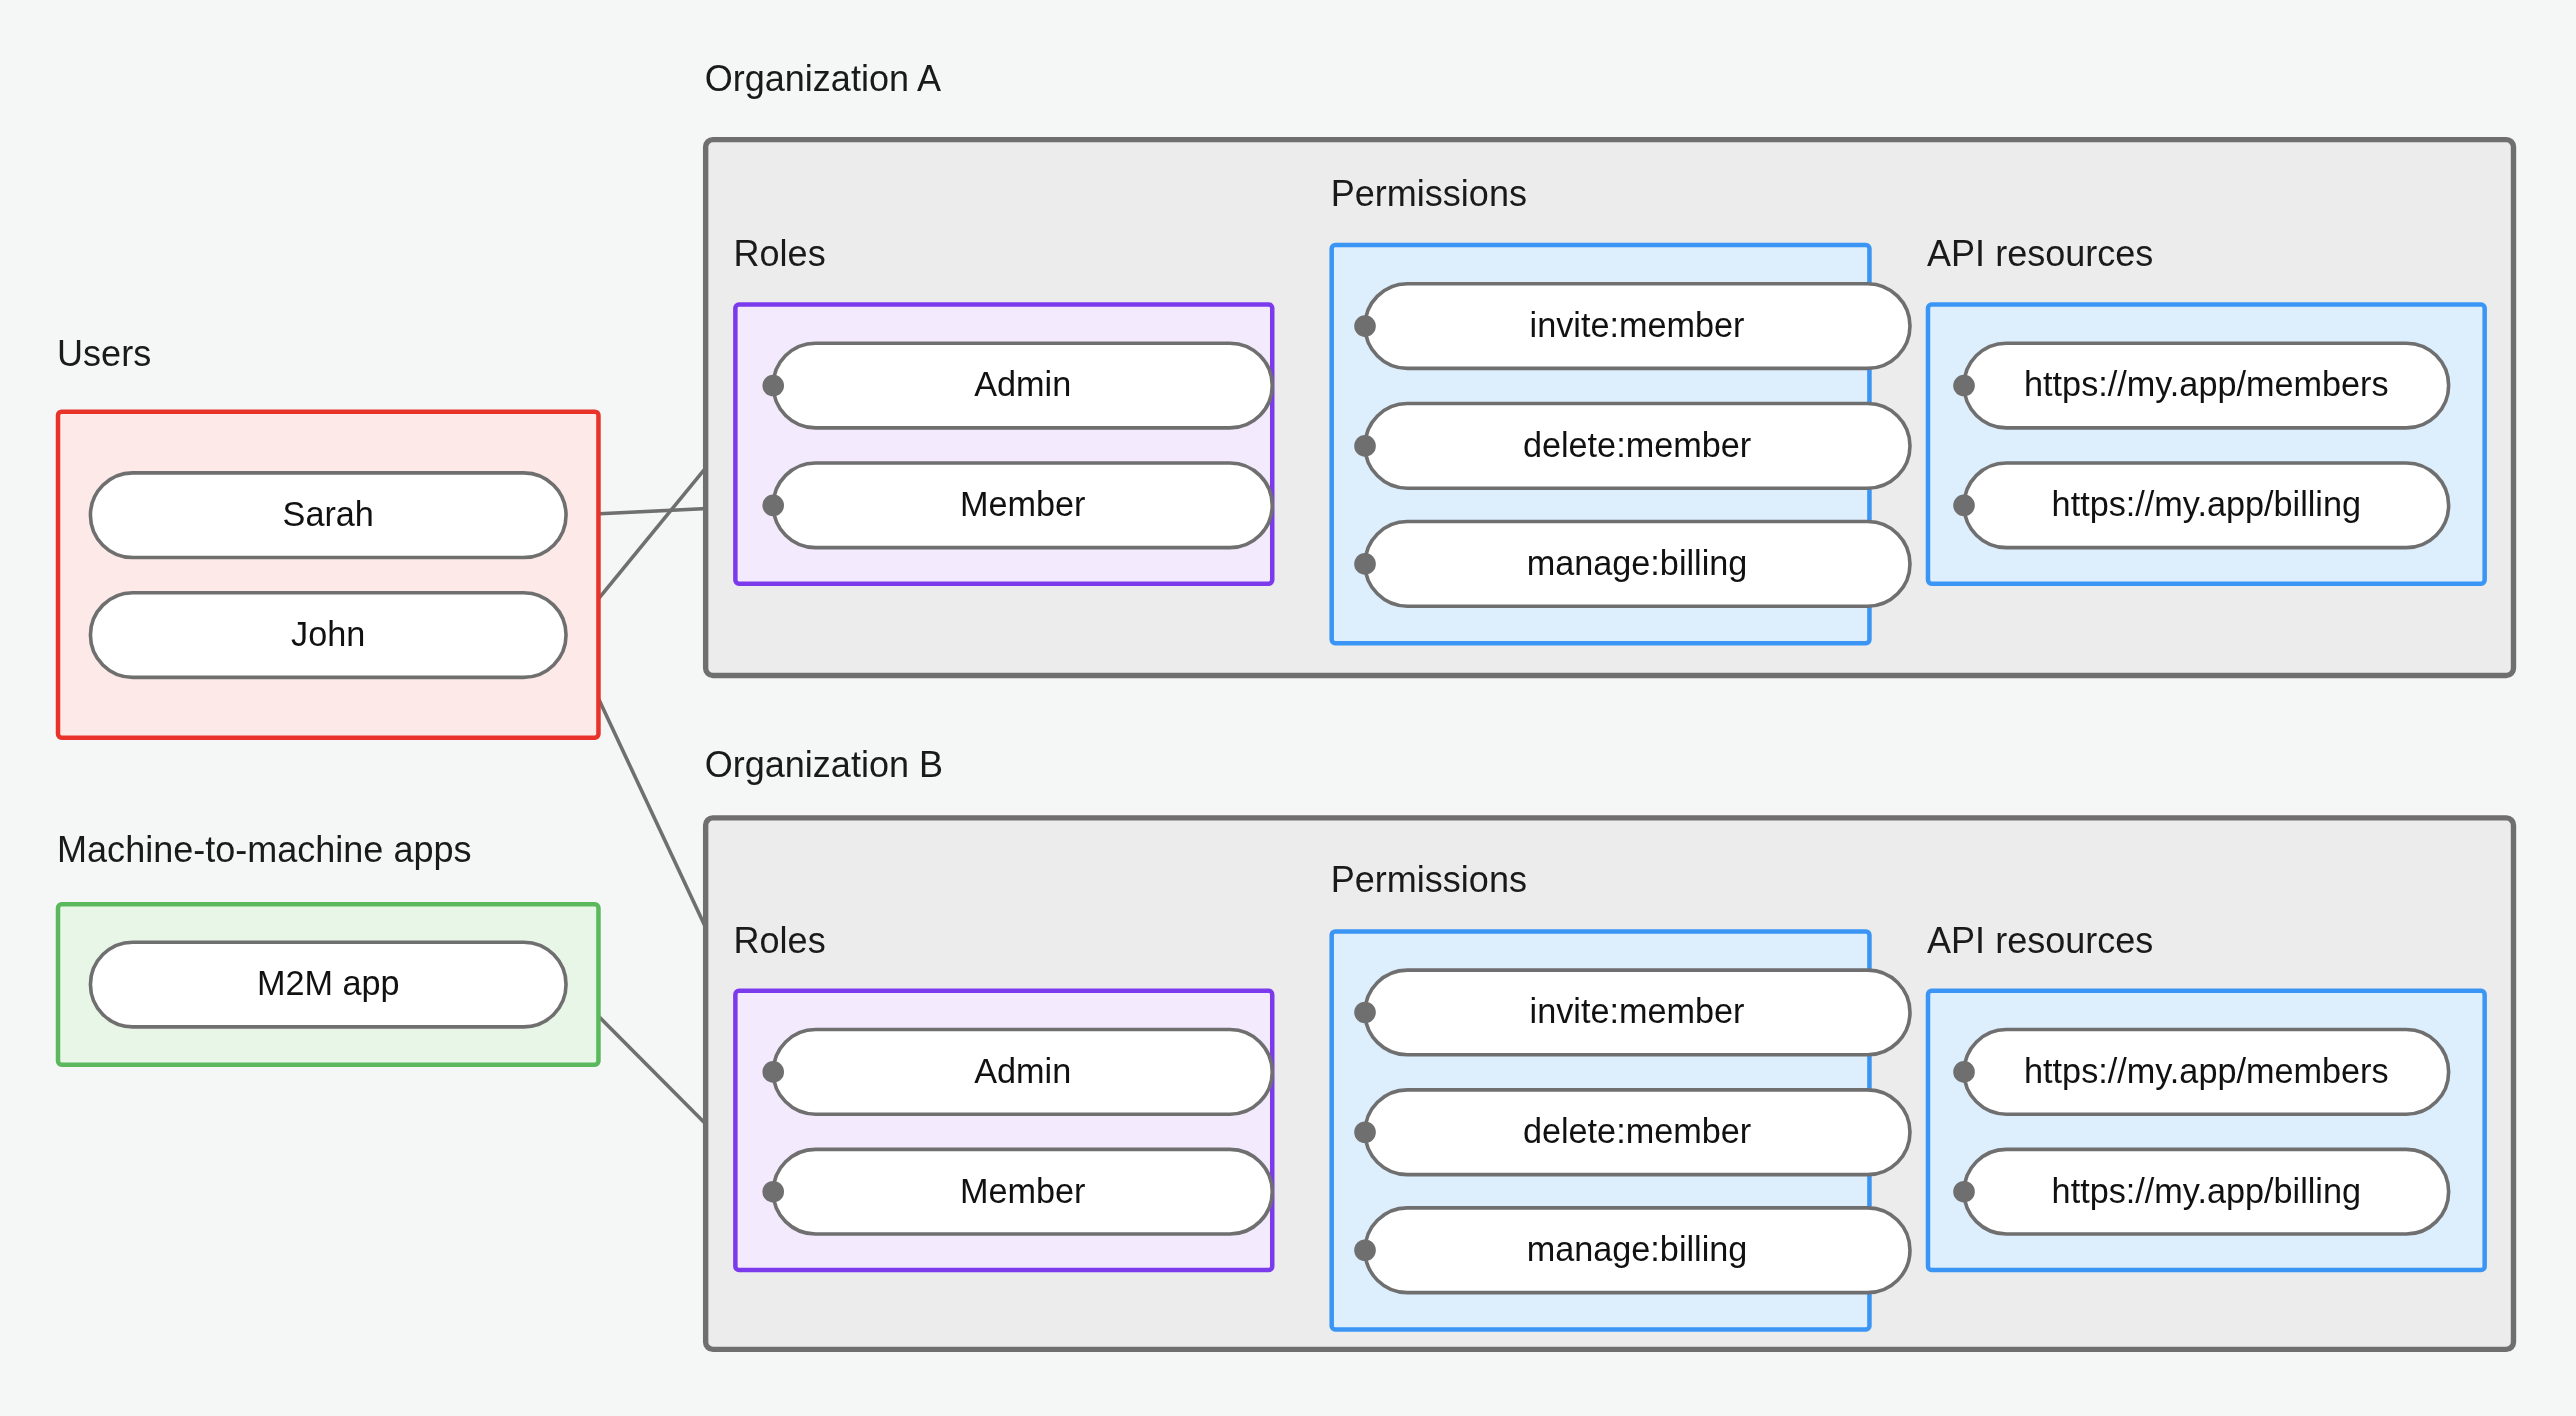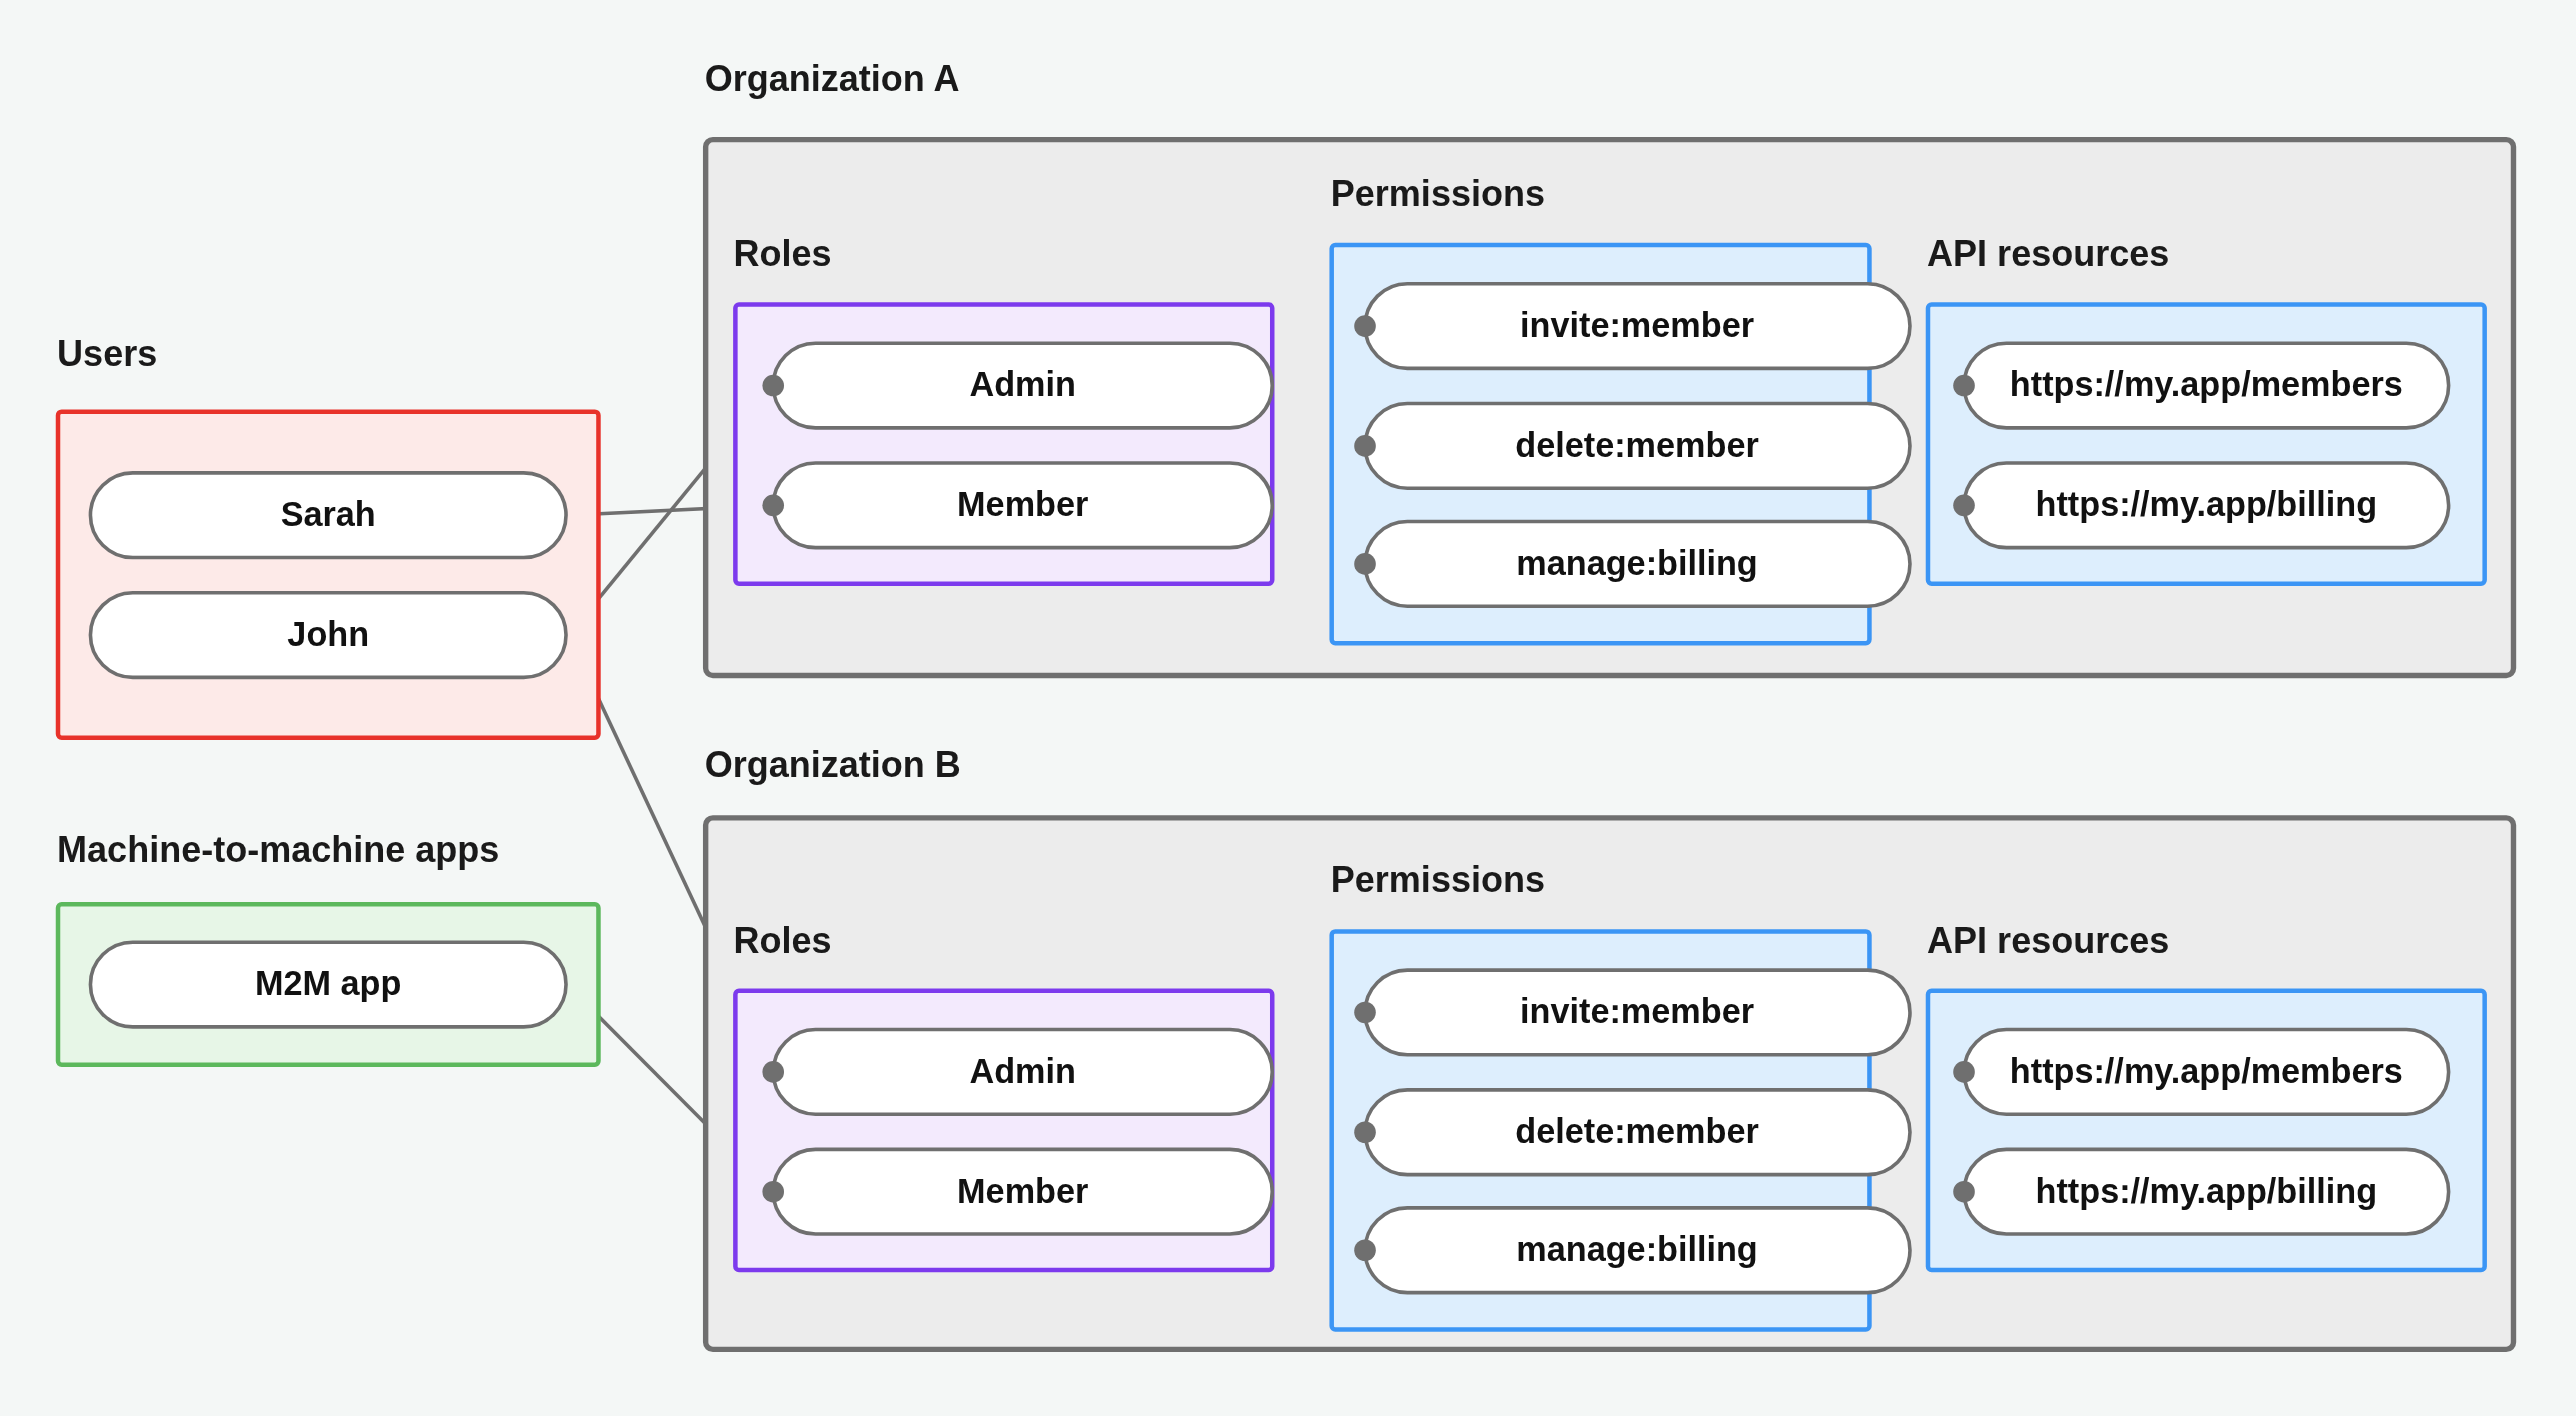--- a/index.html
+++ b/index.html
@@ -10,21 +10,20 @@
   body {
     width: 2576px;
     height: 1416px;
     font-family: "Liberation Sans", sans-serif;
     overflow: hidden;
   }
   #canvas {
     position: relative;
     width: 2576px;
     height: 1416px;
-    font-weight: bold;
   }
   svg.diagram {
     position: absolute;
     top: 0;
     left: 0;
     width: 2576px;
     height: 1416px;
   }
   .section-title {
     font-size: 40px;

